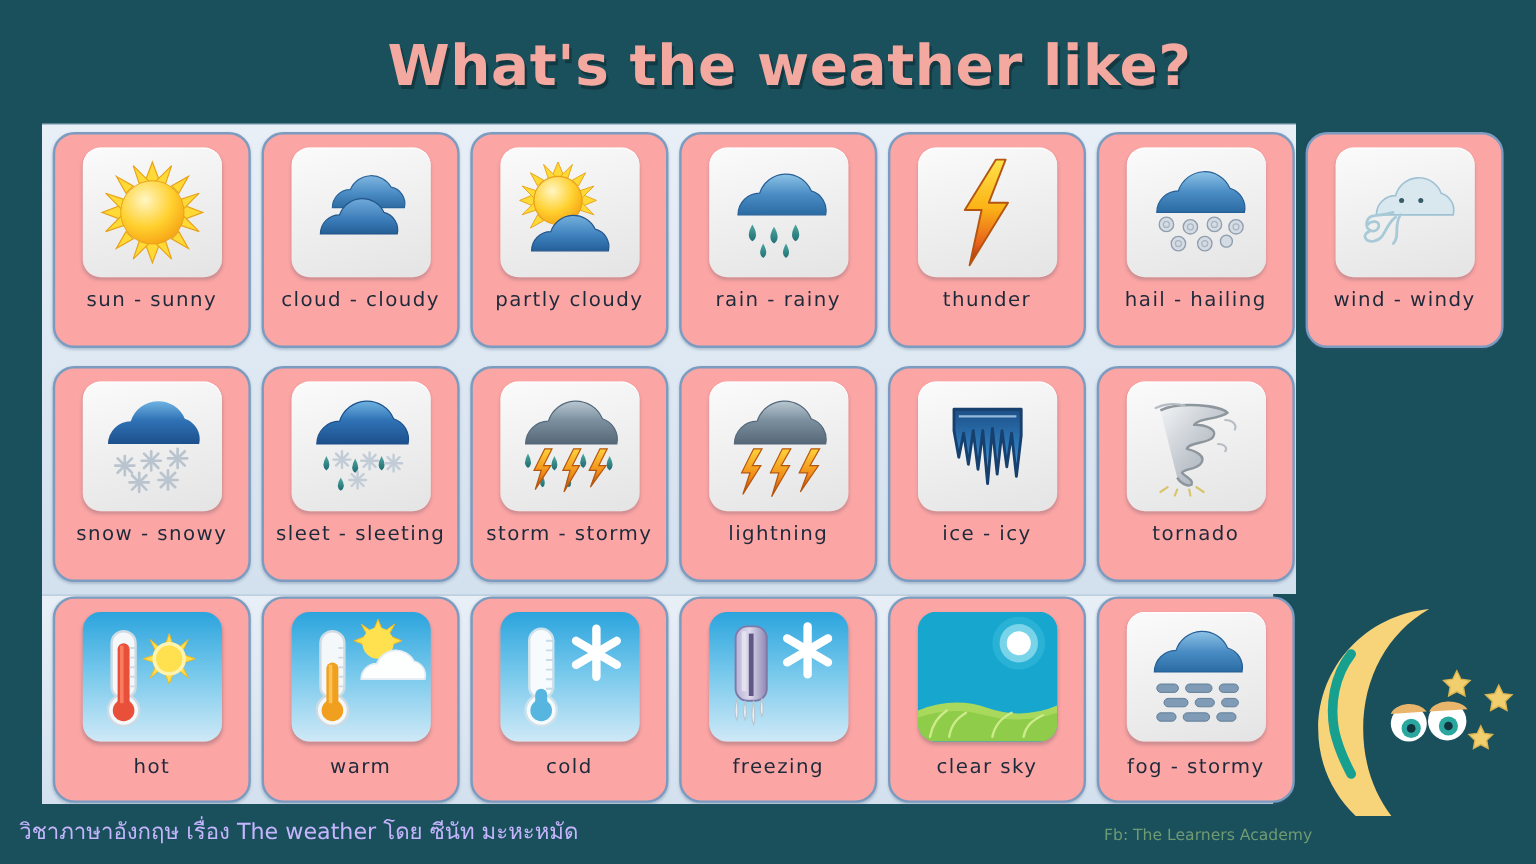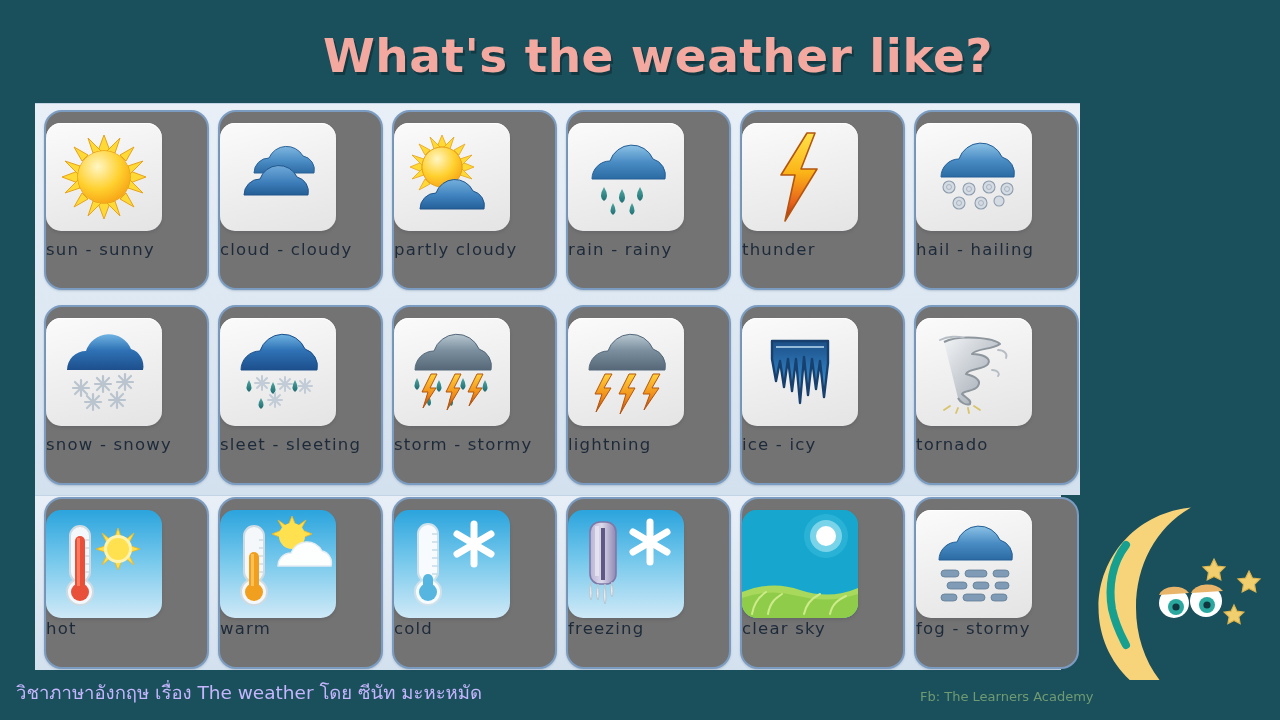--- a/index.html
+++ b/index.html
@@ -33,25 +33,25 @@
 
   
   .row { position: absolute; display: flex; }
   #row-1 { left: 44px; top: 110px;  }
   #row-2 { left: 44px; top: 305px;  }
   #row-3 { left: 44px; top: 497px;  }
 
   .card {
     width: 165px; height: 180px;
     margin-right: 9px;
-    background: #737373;
+    background: #fca5a5;
     border: 2px solid #7b9cc0;
     border-radius: 18px;
     display: flex; flex-direction: column;
-    justify-content: flex-start;
+    align-items: center; justify-content: flex-start;
     padding-top: 11px;
     box-shadow: 0 1px 2px rgba(60,90,120,0.25);
     position: relative;
   }
   #row-3 .card { height: 172px; }
 
   .tile {
     width: 116px; height: 108px;
     border-radius: 15px;
     background: linear-gradient(165deg,#fbfbfb 0%, #f0f0f0 45%, #e4e4e4 100%);
@@ -71,21 +71,21 @@
   .tile svg { display: block; }
 
   .card-label {
     margin-top: 9px;
     font-size: 16.5px;
     color: #1d2a3a;
     letter-spacing: 1.2px;
     font-family: "DejaVu Sans", "Liberation Sans", sans-serif;
     white-space: nowrap;
   }
-  #row-3 .card-label { margin-top: 1px; }
+  #row-3 .card-label { margin-top: 11px; }
 
   
   .footer-thai {
     position: absolute; left: 16px; top: 678px;
     font-size: 18.5px; color: #c4b5fd;
     font-family: "DejaVu Sans", "Liberation Sans", sans-serif;
     white-space: nowrap;
   }
   .footer-credit {
     position: absolute; left: 920px; top: 689px;
@@ -274,20 +274,35 @@
             <circle cx="64" cy="56" r="2.5"></circle>
             <circle cx="82" cy="58" r="2.5"></circle>
             <circle cx="34" cy="72" r="2.5"></circle>
             <circle cx="56" cy="72" r="2.5"></circle>
           </g>
       </svg>
     </div>
     <div class="card-label">hail - hailing</div>
   </div>
 
+  <div class="card">
+    <div class="tile">
+      <svg width="100" height="88" viewBox="0 0 100 88">
+        <path d="M26,46 a16,16 0 0,1 16,-16 a20,20 0 0,1 38,-2 a15,15 0 0,1 10,18 z" fill="#d9e8ef" stroke="#9fc2d2" stroke-width="1.4"></path>
+        <circle cx="47" cy="34" r="2.1" fill="#3a5a68"></circle>
+          <circle cx="63" cy="34" r="2.1" fill="#3a5a68"></circle>
+        <g fill="none" stroke="#a8cad8" stroke-width="2.3" stroke-linecap="round">
+          <path d="M40,44 C28,48 20,44 18,52 C16,60 26,62 28,56 C29,51 22,50 18,55"></path>
+          <path d="M42,48 C32,56 34,66 24,68 C16,69 14,62 20,60"></path>
+          <path d="M46,46 C40,56 46,64 40,70"></path>
+        </g>
+      </svg>
+    </div>
+    <div class="card-label">wind - windy</div>
+  </div>
 </div>
 
 <div class="row" id="row-2">
 
   <div class="card">
     <div class="tile">
       <svg width="98" height="92" viewBox="0 0 98 92">
         <defs>
             <linearGradient id="sc" x1="0" y1="0" x2="0" y2="1">
           <stop offset="0%" stop-color="#6fb3e3"></stop>

